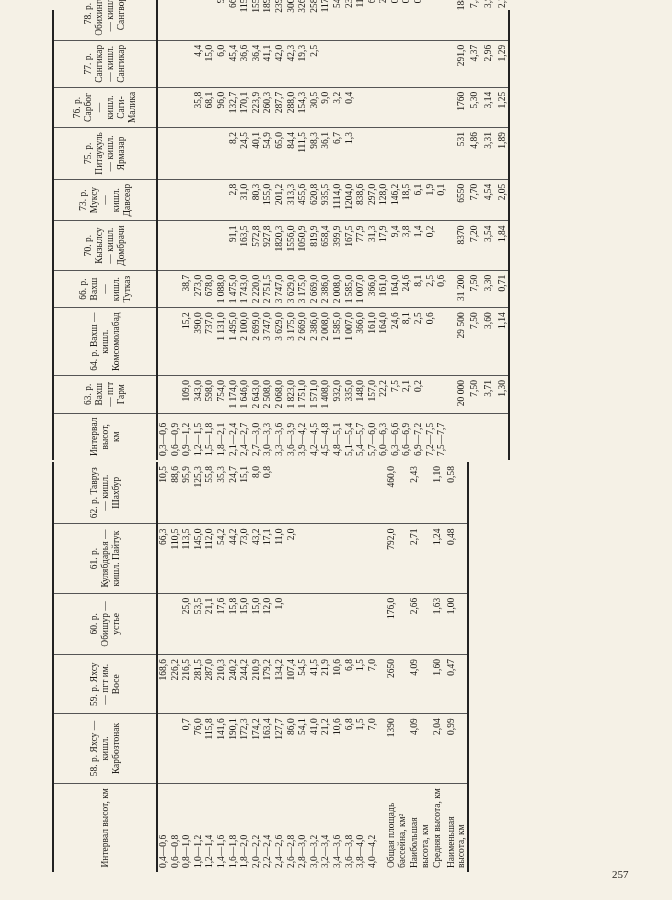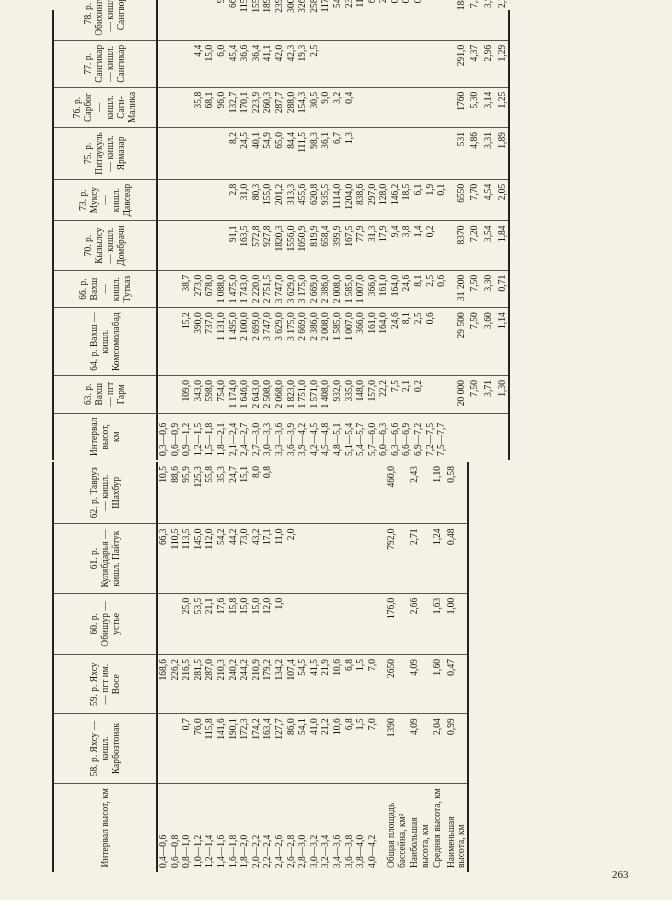--- a/index.html
+++ b/index.html
@@ -589,13 +589,13 @@
             <td>1,25</td>
             <td>1,29</td>
             <td>2,20</td>
           </tr>
         </tbody>
     </table>
   </div>
 
 </div>
 
-<div class="pageno">263</div>
+<div class="pageno">257</div>
 
 </body></html>

